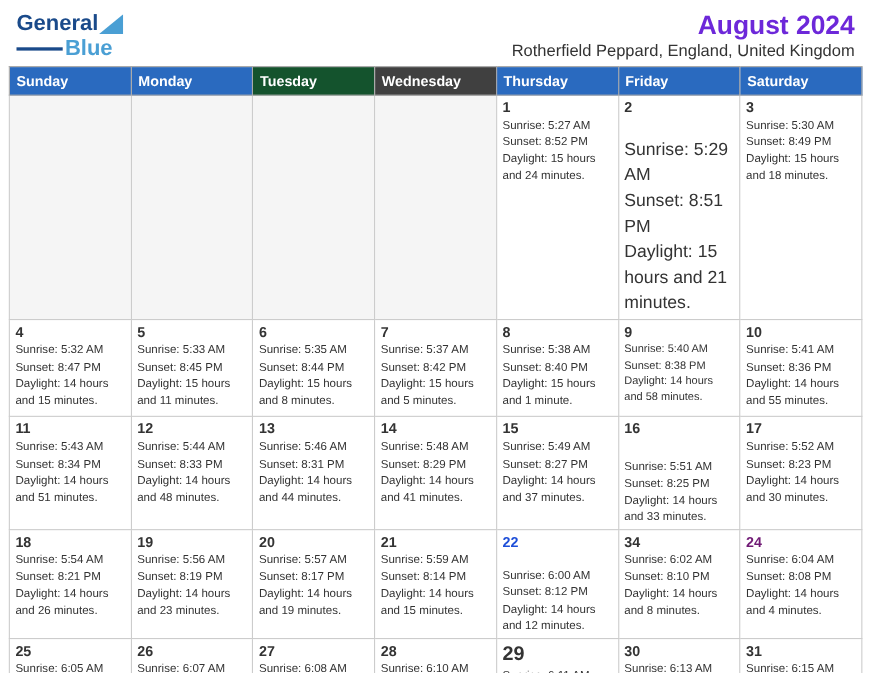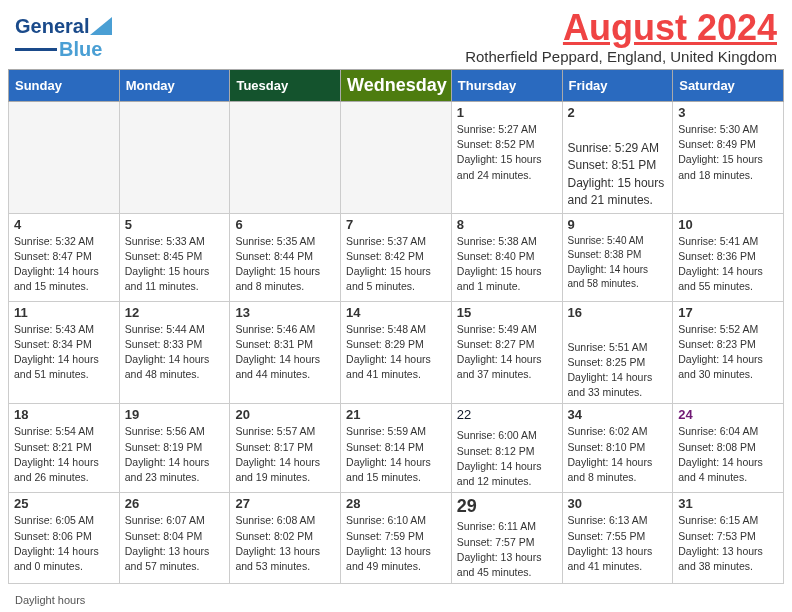--- a/index.html
+++ b/index.html
@@ -19,51 +19,51 @@
             <polygon points="0,18 22,0 22,18" fill="#4a9fd4"></polygon>
           </svg>
         </div>
         <div style="display:flex;align-items:center;">
           <div style="width:42px;height:3px;background:#1a4a8a;margin-right:0;"></div>
           <span style="font-size:20px;font-weight:bold;color:#4a9fd4;margin-left:2px;">Blue</span>
         </div>
       </div>
     </div>
     <div style="text-align:right;">
-      <div style="font-size:36px;font-weight:bold;color:#ef4444;line-height:1;text-decoration:underline;">August 2024</div>
+      <div style="font-size:24px;font-weight:bold;color:#6d28d9;line-height:1;">August 2024</div>
       <div style="font-size:15px;color:#333;margin-top:2px;">Rotherfield Peppard, England, United Kingdom</div>
     </div>
   </div>
 
   <div style="flex:1;padding:0 8px 4px 8px;">
     <table style="width:100%;border-collapse:collapse;table-layout:fixed;">
       <thead>
         <tr id="days-header">
             <th style="background: rgb(42, 106, 191); color: rgb(255, 255, 255); text-align: left; padding: 5px 6px; font-size: 13px; border: 1px solid rgb(170, 170, 170); font-weight: bold;">Sunday</th>
             <th style="background: rgb(42, 106, 191); color: rgb(255, 255, 255); text-align: left; padding: 5px 6px; font-size: 13px; border: 1px solid rgb(170, 170, 170); font-weight: bold;">Monday</th>
             <th style="background: #14532d; color: rgb(255, 255, 255); text-align: left; padding: 5px 6px; font-size: 13px; border: 1px solid rgb(170, 170, 170); font-weight: bold;">Tuesday</th>
-            <th style="background: #4d7c0f; color: rgb(255, 255, 255); text-align: left; padding: 5px 6px; font-size: 18px; border: 1px solid rgb(170, 170, 170); font-weight: bold;">Wednesday</th>
+            <th style="background: #404040; color: rgb(255, 255, 255); text-align: left; padding: 5px 6px; font-size: 13px; border: 1px solid rgb(170, 170, 170); font-weight: bold;">Wednesday</th>
             <th style="background: rgb(42, 106, 191); color: rgb(255, 255, 255); text-align: left; padding: 5px 6px; font-size: 13px; border: 1px solid rgb(170, 170, 170); font-weight: bold;">Thursday</th>
             <th style="background: rgb(42, 106, 191); color: rgb(255, 255, 255); text-align: left; padding: 5px 6px; font-size: 13px; border: 1px solid rgb(170, 170, 170); font-weight: bold;">Friday</th>
             <th style="background: rgb(42, 106, 191); color: rgb(255, 255, 255); text-align: left; padding: 5px 6px; font-size: 13px; border: 1px solid rgb(170, 170, 170); font-weight: bold;">Saturday</th>
           </tr>
       </thead>
       <tbody id="calendar-body">
           <tr>
             <td style="border: 1px solid rgb(204, 204, 204); vertical-align: top; padding: 3px 5px; font-size: 10.5px; color: rgb(51, 51, 51); background: rgb(245, 245, 245); height: 88px;"></td>
             <td style="border: 1px solid rgb(204, 204, 204); vertical-align: top; padding: 3px 5px; font-size: 10.5px; color: rgb(51, 51, 51); background: rgb(245, 245, 245); height: 88px;"></td>
             <td style="border: 1px solid rgb(204, 204, 204); vertical-align: top; padding: 3px 5px; font-size: 10.5px; color: rgb(51, 51, 51); background: rgb(245, 245, 245); height: 88px;"></td>
             <td style="border: 1px solid rgb(204, 204, 204); vertical-align: top; padding: 3px 5px; font-size: 10.5px; color: rgb(51, 51, 51); background: rgb(245, 245, 245); height: 88px;"></td>
             <td style="border: 1px solid rgb(204, 204, 204); vertical-align: top; padding: 3px 5px; font-size: 10.5px; color: rgb(51, 51, 51); background: rgb(255, 255, 255); height: 88px;">
               <span style="font-size: 13px; font-weight: bold; color: rgb(51, 51, 51); display: block; margin-bottom: 2px;">1</span>
               <div style="line-height: 1.45; font-size: 10.5px;">Sunrise: 5:27 AM<br>Sunset: 8:52 PM<br>Daylight: 15 hours and 24 minutes.</div>
             </td>
             <td style="border: 1px solid rgb(204, 204, 204); vertical-align: top; padding: 3px 5px; font-size: 10.5px; color: rgb(51, 51, 51); background: rgb(255, 255, 255); height: 88px;">
               <span style="font-size: 13px; font-weight: bold; color: rgb(51, 51, 51); display: block; margin-bottom: 2px;">2</span>
-              <div style="line-height: 1.45; font-size: 12px; margin-top: 20px;">Sunrise: 5:29 AM<br>Sunset: 8:51 PM<br>Daylight: 15 hours and 21 minutes.</div>
+              <div style="line-height: 1.45; font-size: 16px; margin-top: 20px;">Sunrise: 5:29 AM<br>Sunset: 8:51 PM<br>Daylight: 15 hours and 21 minutes.</div>
             </td>
             <td style="border: 1px solid rgb(204, 204, 204); vertical-align: top; padding: 3px 5px; font-size: 10.5px; color: rgb(51, 51, 51); background: rgb(255, 255, 255); height: 88px;">
               <span style="font-size: 13px; font-weight: bold; color: rgb(51, 51, 51); display: block; margin-bottom: 2px;">3</span>
               <div style="line-height: 1.45; font-size: 10.5px;">Sunrise: 5:30 AM<br>Sunset: 8:49 PM<br>Daylight: 15 hours and 18 minutes.</div>
             </td>
           </tr>
           <tr>
             <td style="border: 1px solid rgb(204, 204, 204); vertical-align: top; padding: 3px 5px; font-size: 10.5px; color: rgb(51, 51, 51); background: rgb(255, 255, 255); height: 88px;">
               <span style="font-size: 13px; font-weight: bold; color: rgb(51, 51, 51); display: block; margin-bottom: 2px;">4</span>
               <div style="line-height: 1.45; font-size: 10.5px;">Sunrise: 5:32 AM<br>Sunset: 8:47 PM<br>Daylight: 14 hours and 15 minutes.</div>
@@ -134,21 +134,21 @@
             </td>
             <td style="border: 1px solid rgb(204, 204, 204); vertical-align: top; padding: 3px 5px; font-size: 10.5px; color: rgb(51, 51, 51); background: rgb(255, 255, 255); height: 88px;">
               <span style="font-size: 13px; font-weight: bold; color: rgb(51, 51, 51); display: block; margin-bottom: 2px;">20</span>
               <div style="line-height: 1.45; font-size: 10.5px;">Sunrise: 5:57 AM<br>Sunset: 8:17 PM<br>Daylight: 14 hours and 19 minutes.</div>
             </td>
             <td style="border: 1px solid rgb(204, 204, 204); vertical-align: top; padding: 3px 5px; font-size: 10.5px; color: rgb(51, 51, 51); background: rgb(255, 255, 255); height: 88px;">
               <span style="font-size: 13px; font-weight: bold; color: rgb(51, 51, 51); display: block; margin-bottom: 2px;">21</span>
               <div style="line-height: 1.45; font-size: 10.5px;">Sunrise: 5:59 AM<br>Sunset: 8:14 PM<br>Daylight: 14 hours and 15 minutes.</div>
             </td>
             <td style="border: 1px solid rgb(204, 204, 204); vertical-align: top; padding: 3px 5px; font-size: 10.5px; color: rgb(51, 51, 51); background: rgb(255, 255, 255); height: 88px;">
-              <span style="font-size: 13px; font-weight: normal; color: #0f172a; display: block; margin-bottom: 6px;">22</span>
+              <span style="font-size: 13px; font-weight: bold; color: #1d4ed8; display: block; margin-bottom: 16px;">22</span>
               <div style="line-height: 1.45; font-size: 10.5px;">Sunrise: 6:00 AM<br>Sunset: 8:12 PM<br>Daylight: 14 hours and 12 minutes.</div>
             </td>
             <td style="border: 1px solid rgb(204, 204, 204); vertical-align: top; padding: 3px 5px; font-size: 10.5px; color: rgb(51, 51, 51); background: rgb(255, 255, 255); height: 88px;">
               <span style="font-size: 13px; font-weight: bold; color: rgb(51, 51, 51); display: block; margin-bottom: 2px;">34</span>
               <div style="line-height: 1.45; font-size: 10.5px;">Sunrise: 6:02 AM<br>Sunset: 8:10 PM<br>Daylight: 14 hours and 8 minutes.</div>
             </td>
             <td style="border: 1px solid rgb(204, 204, 204); vertical-align: top; padding: 3px 5px; font-size: 10.5px; color: rgb(51, 51, 51); background: rgb(255, 255, 255); height: 88px;">
               <span style="font-size: 13px; font-weight: bold; color: #701a75; display: block; margin-bottom: 2px;">24</span>
               <div style="line-height: 1.45; font-size: 10.5px;">Sunrise: 6:04 AM<br>Sunset: 8:08 PM<br>Daylight: 14 hours and 4 minutes.</div>
             </td>

